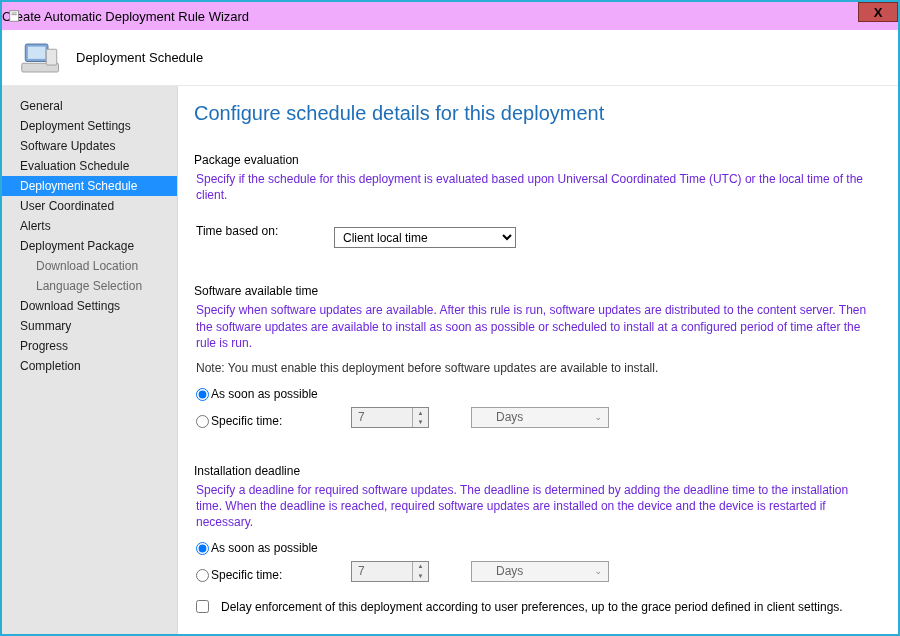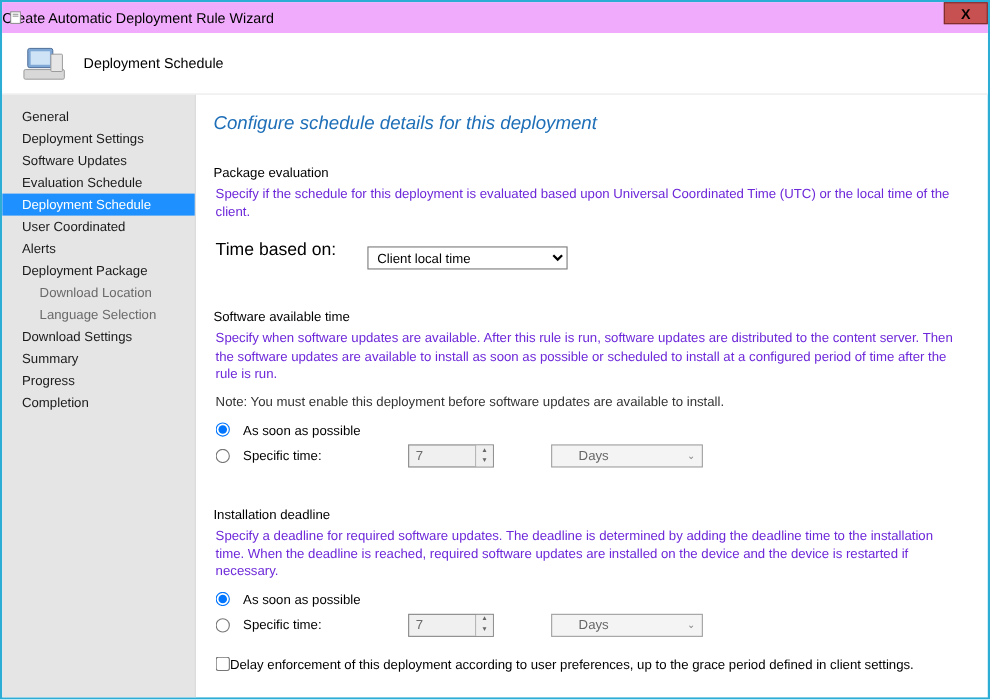--- a/index.html
+++ b/index.html
@@ -91,52 +91,51 @@
   background: #1e90ff;
   color: #fff;
 }
 .content {
   flex: 1;
   padding: 16px 22px 0 16px;
   overflow-y: auto;
 }
 .content-title {
   color: #1e6fb8;
-  font-size: 17px;
+  font-size: 20px;
   margin-bottom: 28px;
-  font-style: italic;
 }
 .section { margin-bottom: 36px; }
 .section-label { font-size: 12px; margin-bottom: 4px; }
 .section-desc { font-size: 12px; color: #6d28d9; margin-bottom: 10px; line-height: 1.35; padding-left: 2px;}
 .note { font-size: 12px; color: #333; margin: 10px 0 12px; padding-left: 2px;}
 .form-row {
   display: flex;
   align-items: center;
   margin-top: 8px;
 }
 .form-label {
   width: 140px;
-  font-size: 16px;
+  font-size: 12px;
   padding-left: 2px;
 }
 select.combo {
   width: 182px;
   height: 21px;
   font-size: 12px;
   border: 1px solid #7a7a7a;
   background: #fff;
   padding-left: 4px;
   margin-top: 14px;
 }
 .radio-row {
   display: flex;
-  align-items: center;
+  align-items: flex-end;
   margin: 6px 0 6px 2px;
-  gap: 12px;
+  gap: 2px;
 }
 .radio-row input[type=radio] {
   width: 13px; height: 13px;
 }
 .radio-text { font-size: 12px; }
 .spinner {
   width: 78px;
   height: 21px;
   display: inline-flex;
   border: 1px solid #888;
@@ -178,21 +177,21 @@
   padding-left: 24px;
   display: inline-flex;
   align-items: center;
   justify-content: space-between;
   margin-left: 40px;
 }
 .unit-combo .chev { font-size: 9px; padding-right: 6px; color: #888;}
 .gap-col { width: 138px; }
 .check-row {
   display: flex;
-  gap: 0;
+  gap: 12px;
   padding-left: 2px;
   margin-top: 10px;
 }
 .check-row input { width: 13px; height: 13px; }
 </style>
 </head>
 <body>
 
 <div class="window">
 

